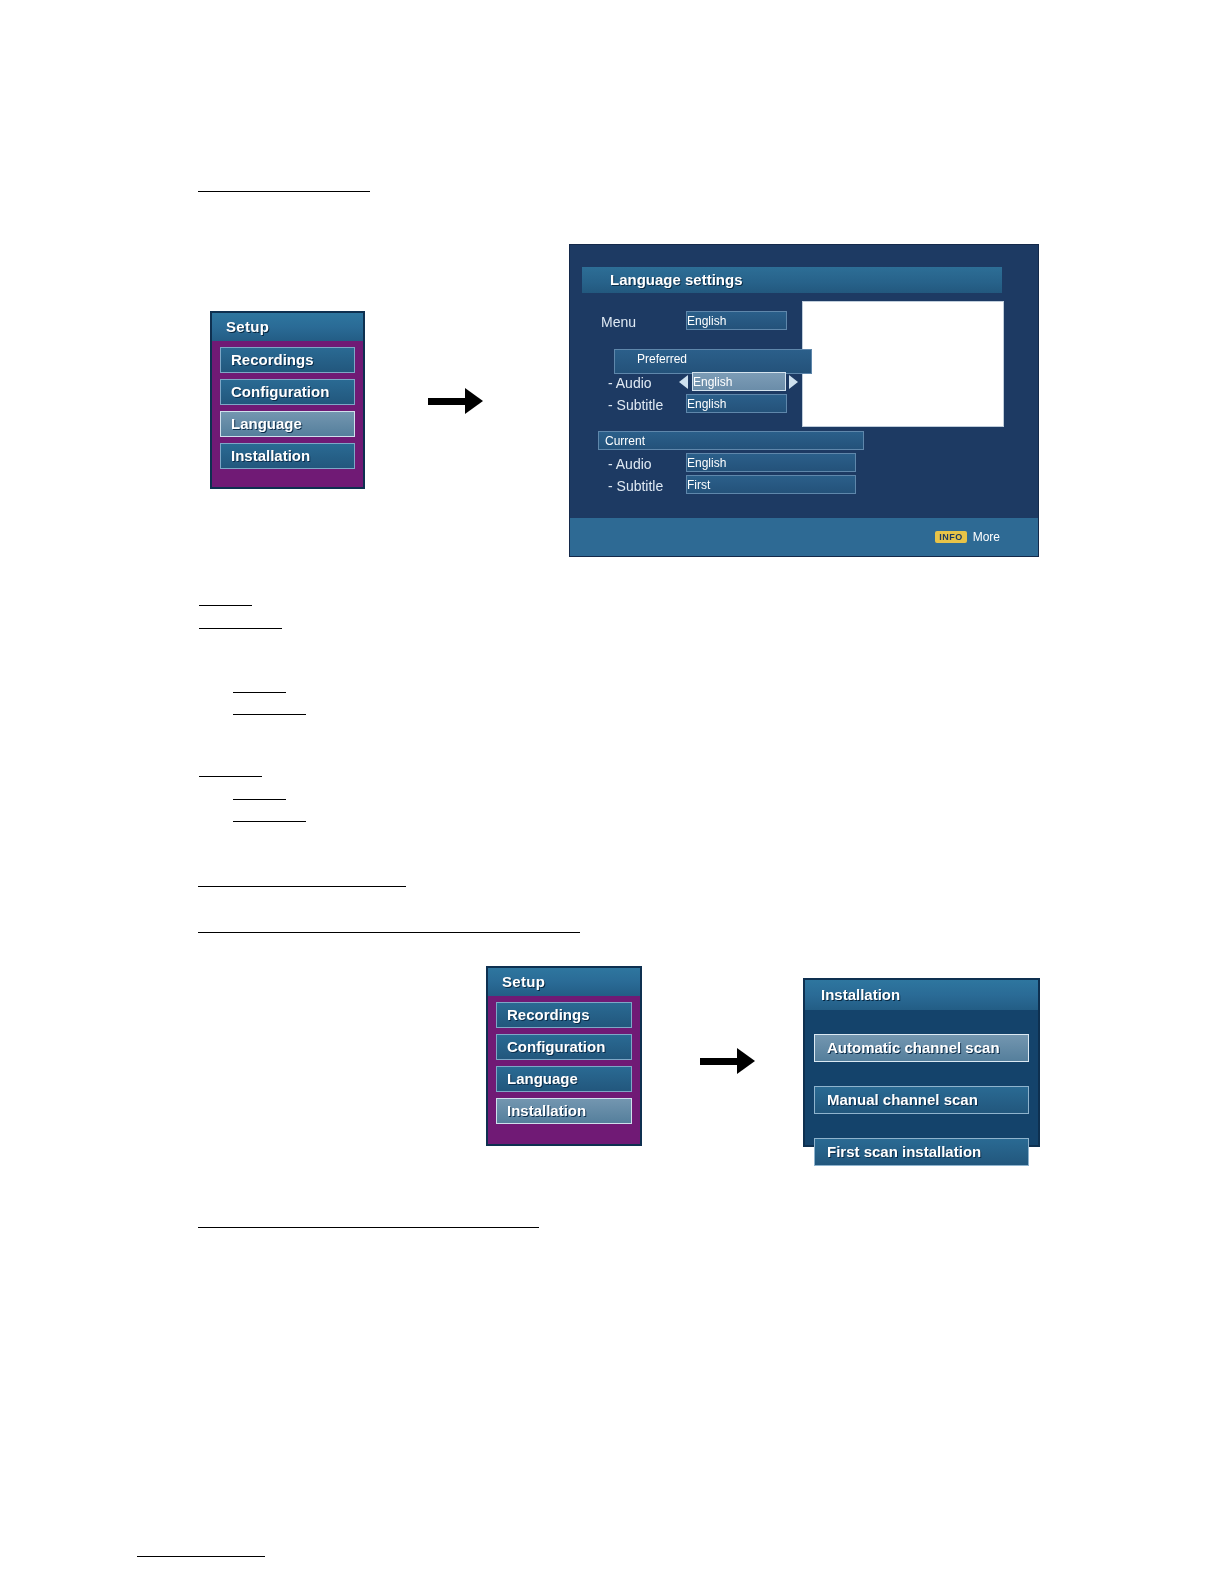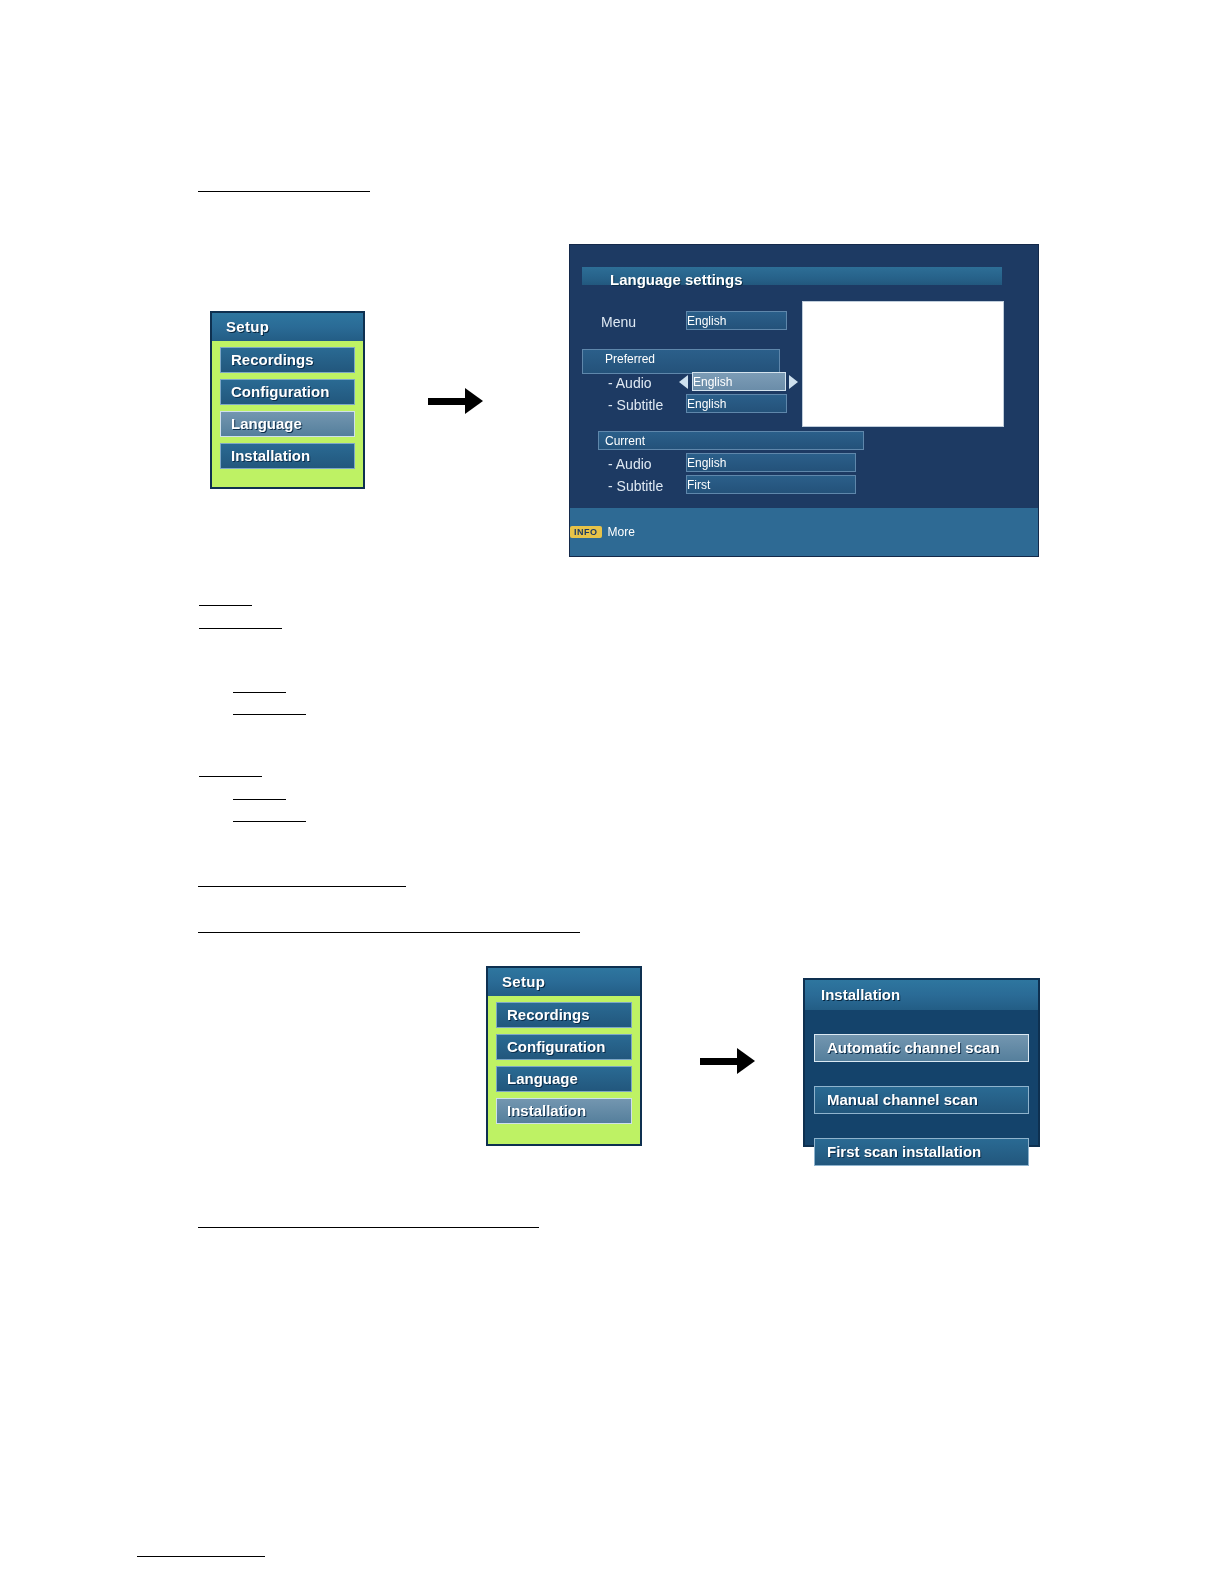--- a/index.html
+++ b/index.html
@@ -37,21 +37,21 @@
     height: 0;
     border-top: 13px solid transparent;
     border-bottom: 13px solid transparent;
     border-left: 18px solid #000;
     margin-left: -1px;
   }
 
   
   .setup-menu {
     position: absolute;
-    background: #bef264;
+    background: #701a75;
     border: 2px solid #0e3050;
     box-sizing: border-box;
     padding: 0 0 6px 0;
   }
   .setup-title {
     color: #ffffff;
     font-weight: bold;
     letter-spacing: .3px;
     text-shadow: 1px 1px 0 #07263f;
     background: linear-gradient(to bottom, #2e769f 0%, #2a6b96 50%, #235d85 100%);
@@ -108,39 +108,39 @@
     position: absolute;
     background: #1d3a63;
     box-sizing: border-box;
     border: 1px solid #14294a;
   }
   .lang-header {
     position: absolute;
     left: 12px;
     top: 22px;
     right: 36px;
-    height: 18px;
+    height: 26px;
     background: linear-gradient(to bottom, #2d6e96 0%, #27628a 60%, #22587e 100%);
     color: #ffffff;
     font-weight: bold;
     font-size: 15px;
     text-shadow: 1px 1px 0 #0b2b45;
     padding: 4px 0 0 28px;
     box-sizing: border-box;
   }
   .lang-footer {
     position: absolute;
     left: 0;
     right: 0;
     bottom: 0;
-    height: 48px;
+    height: 38px;
     background: #2e6a94;
     display: flex;
     align-items: center;
-    justify-content: flex-start;
+    justify-content: flex-end;
     padding-right: 38px;
     box-sizing: border-box;
   }
   .info-badge {
     background: #e7c348;
     color: #1d3a63;
     font-size: 9px;
     font-weight: bold;
     padding: 1px 4px;
     border-radius: 2px;
@@ -231,21 +231,21 @@
 
 <div class="lang-screen" style="left:569px; top:244px; width:470px; height:313px;">
 
   <div class="lang-header">Language settings</div>
 
   <div class="lang-whitebox" style="left:232px; top:56px; width:200px; height:124px;"></div>
 
   <div class="lang-row-label" style="left:31px; top:69px;">Menu</div>
   <div class="lang-value" style="left:116px; top:66px; width:101px; height:19px;">English</div>
 
-  <div class="lang-section" style="left:12px; top:104px; width:198px; height:25px;padding-left:22px;">Preferred</div>
+  <div class="lang-section" style="left:44px; top:104px; width:198px; height:25px;padding-left:22px;">Preferred</div>
 
   <div class="lang-row-label" style="left:38px; top:130px;">- Audio</div>
   <div class="tri tri-left" style="left:109px; top:130px;"></div>
   <div class="lang-value active" style="left:122px; top:127px; width:94px; height:19px;">English</div>
   <div class="tri tri-right" style="left:219px; top:130px;"></div>
 
   <div class="lang-row-label" style="left:38px; top:152px;">- Subtitle</div>
   <div class="lang-value" style="left:116px; top:149px; width:101px; height:19px;">English</div>
 
   <div class="lang-section" style="left:28px; top:186px; width:266px; height:19px;">Current</div>

